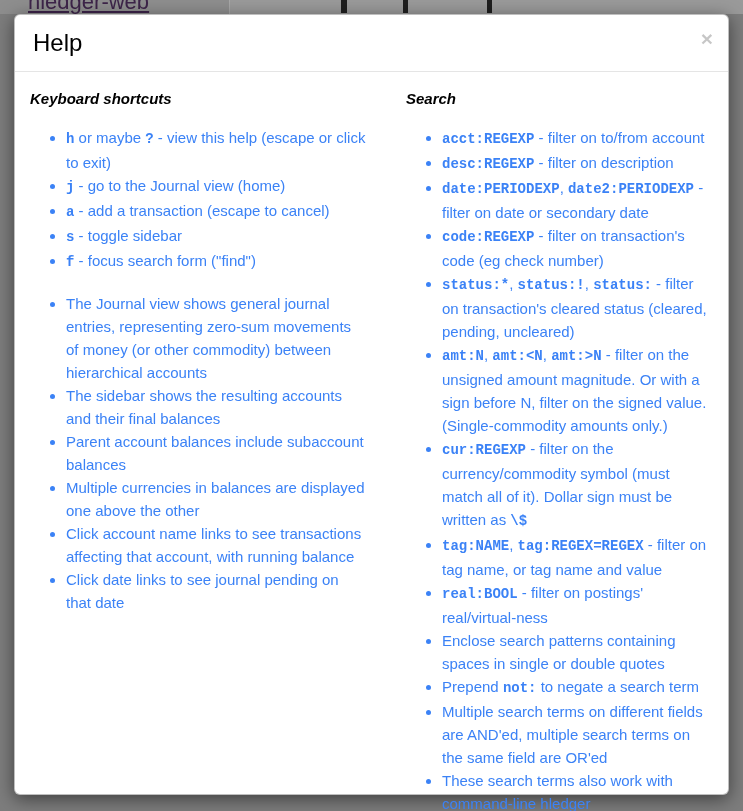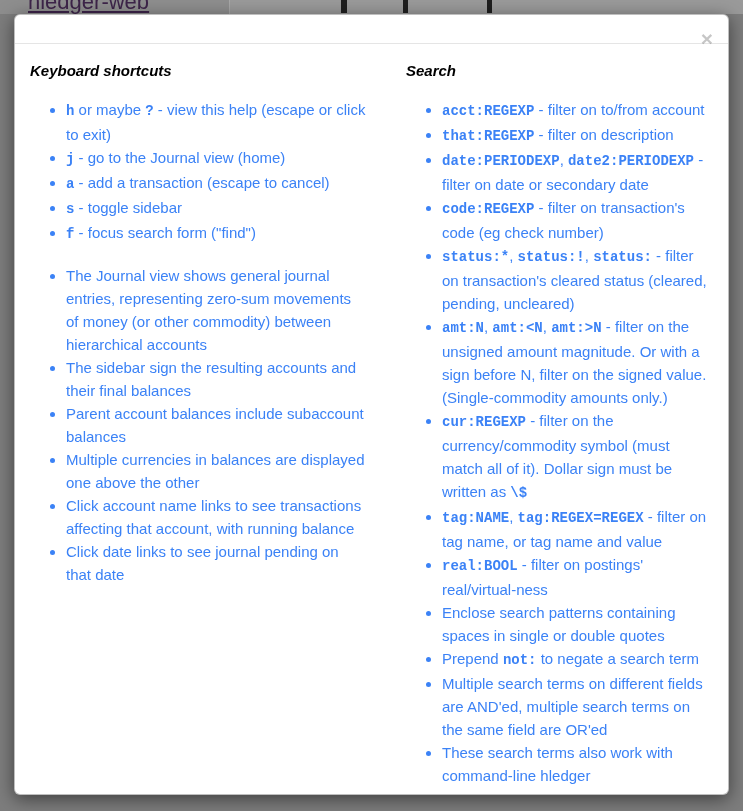--- a/index.html
+++ b/index.html
@@ -90,48 +90,49 @@
   <div class="bg-main">
     <span class="stem s1"></span>
     <span class="stem s2"></span>
     <span class="stem s3"></span>
   </div>
 </div>
 
 <div class="modal">
   <div class="modal-header">
     <button class="close-btn">×</button>
+    <h2 class="modal-title">Help</h2>
   </div>
 
   <div class="modal-body">
     <div class="col col-left">
       <h3 class="section-heading">Keyboard shortcuts</h3>
       <ul class="help-list">
           <li><code>h</code> or maybe <code>?</code> - view this help (escape or click to exit)</li>
           <li><code>j</code> - go to the Journal view (home)</li>
           <li><code>a</code> - add a transaction (escape to cancel)</li>
           <li><code>s</code> - toggle sidebar</li>
           <li><code>f</code> - focus search form ("find")</li>
         </ul>
 
       <ul class="help-list">
           <li>The Journal view shows general journal entries, representing zero-sum movements of money (or other commodity) between hierarchical accounts</li>
-          <li>The sidebar sign the resulting accounts and their final balances</li>
+          <li>The sidebar shows the resulting accounts and their final balances</li>
           <li>Parent account balances include subaccount balances</li>
           <li>Multiple currencies in balances are displayed one above the other</li>
           <li>Click account name links to see transactions affecting that account, with running balance</li>
           <li>Click date links to see journal pending on that date</li>
         </ul>
     </div>
 
     <div class="col col-right">
       <h3 class="section-heading">Search</h3>
       <ul class="help-list">
           <li><code>acct:REGEXP</code> - filter on to/from account</li>
-          <li><code>that:REGEXP</code> - filter on description</li>
+          <li><code>desc:REGEXP</code> - filter on description</li>
           <li><code>date:PERIODEXP</code>, <code>date2:PERIODEXP</code> - filter on date or secondary date</li>
           <li><code>code:REGEXP</code> - filter on transaction's code (eg check number)</li>
           <li><code>status:*</code>, <code>status:!</code>, <code>status:</code> - filter on transaction's cleared status (cleared, pending, uncleared)</li>
           <li><code>amt:N</code>, <code>amt:&lt;N</code>, <code>amt:&gt;N</code> - filter on the unsigned amount magnitude. Or with a sign before N, filter on the signed value. (Single-commodity amounts only.)</li>
           <li><code>cur:REGEXP</code> - filter on the currency/commodity symbol (must match all of it). Dollar sign must be written as <code>\$</code></li>
           <li><code>tag:NAME</code>, <code>tag:REGEX=REGEX</code> - filter on tag name, or tag name and value</li>
           <li><code>real:BOOL</code> - filter on postings' real/virtual-ness</li>
           <li>Enclose search patterns containing spaces in single or double quotes</li>
           <li>Prepend <code>not:</code> to negate a search term</li>
           <li>Multiple search terms on different fields are AND'ed, multiple search terms on the same field are OR'ed</li>

